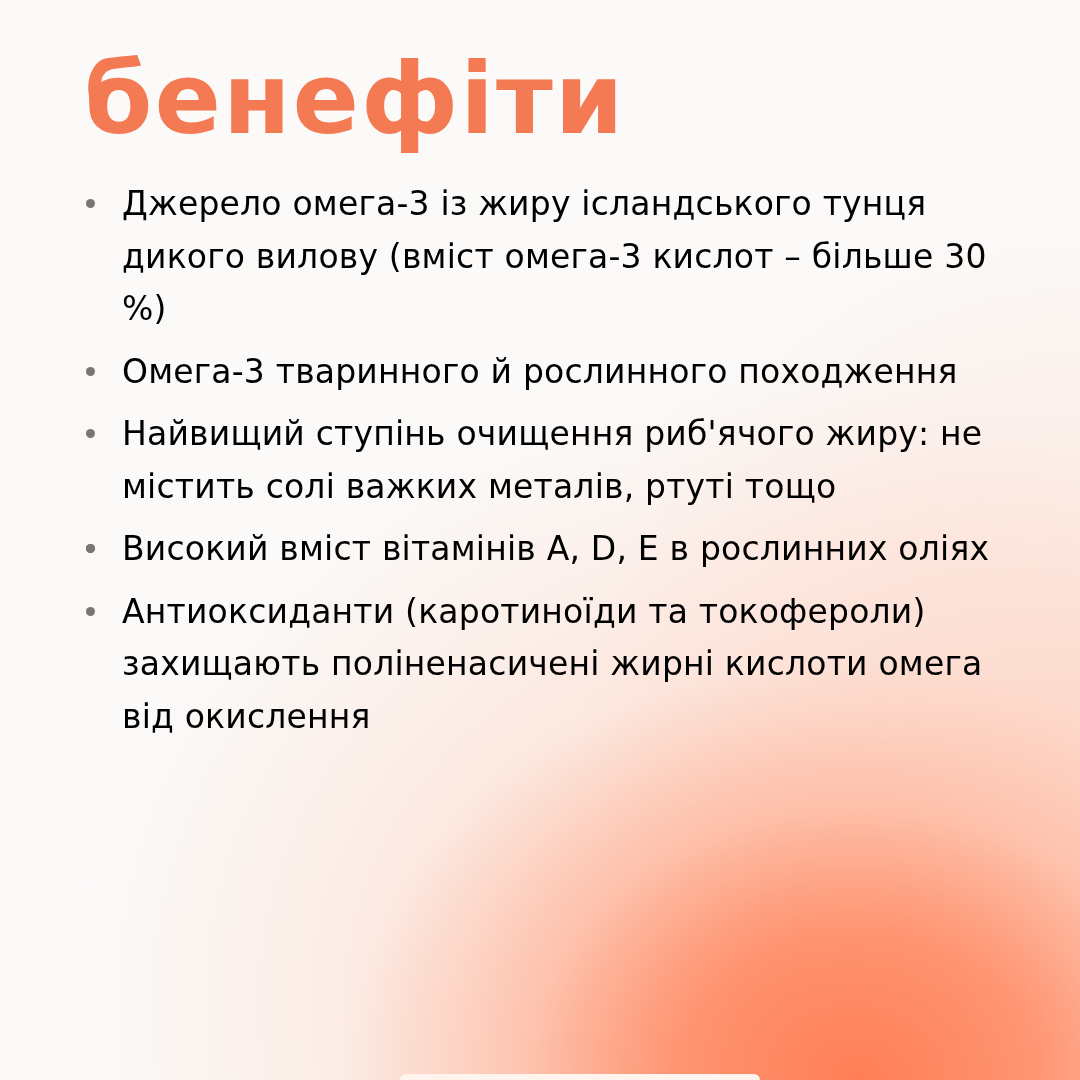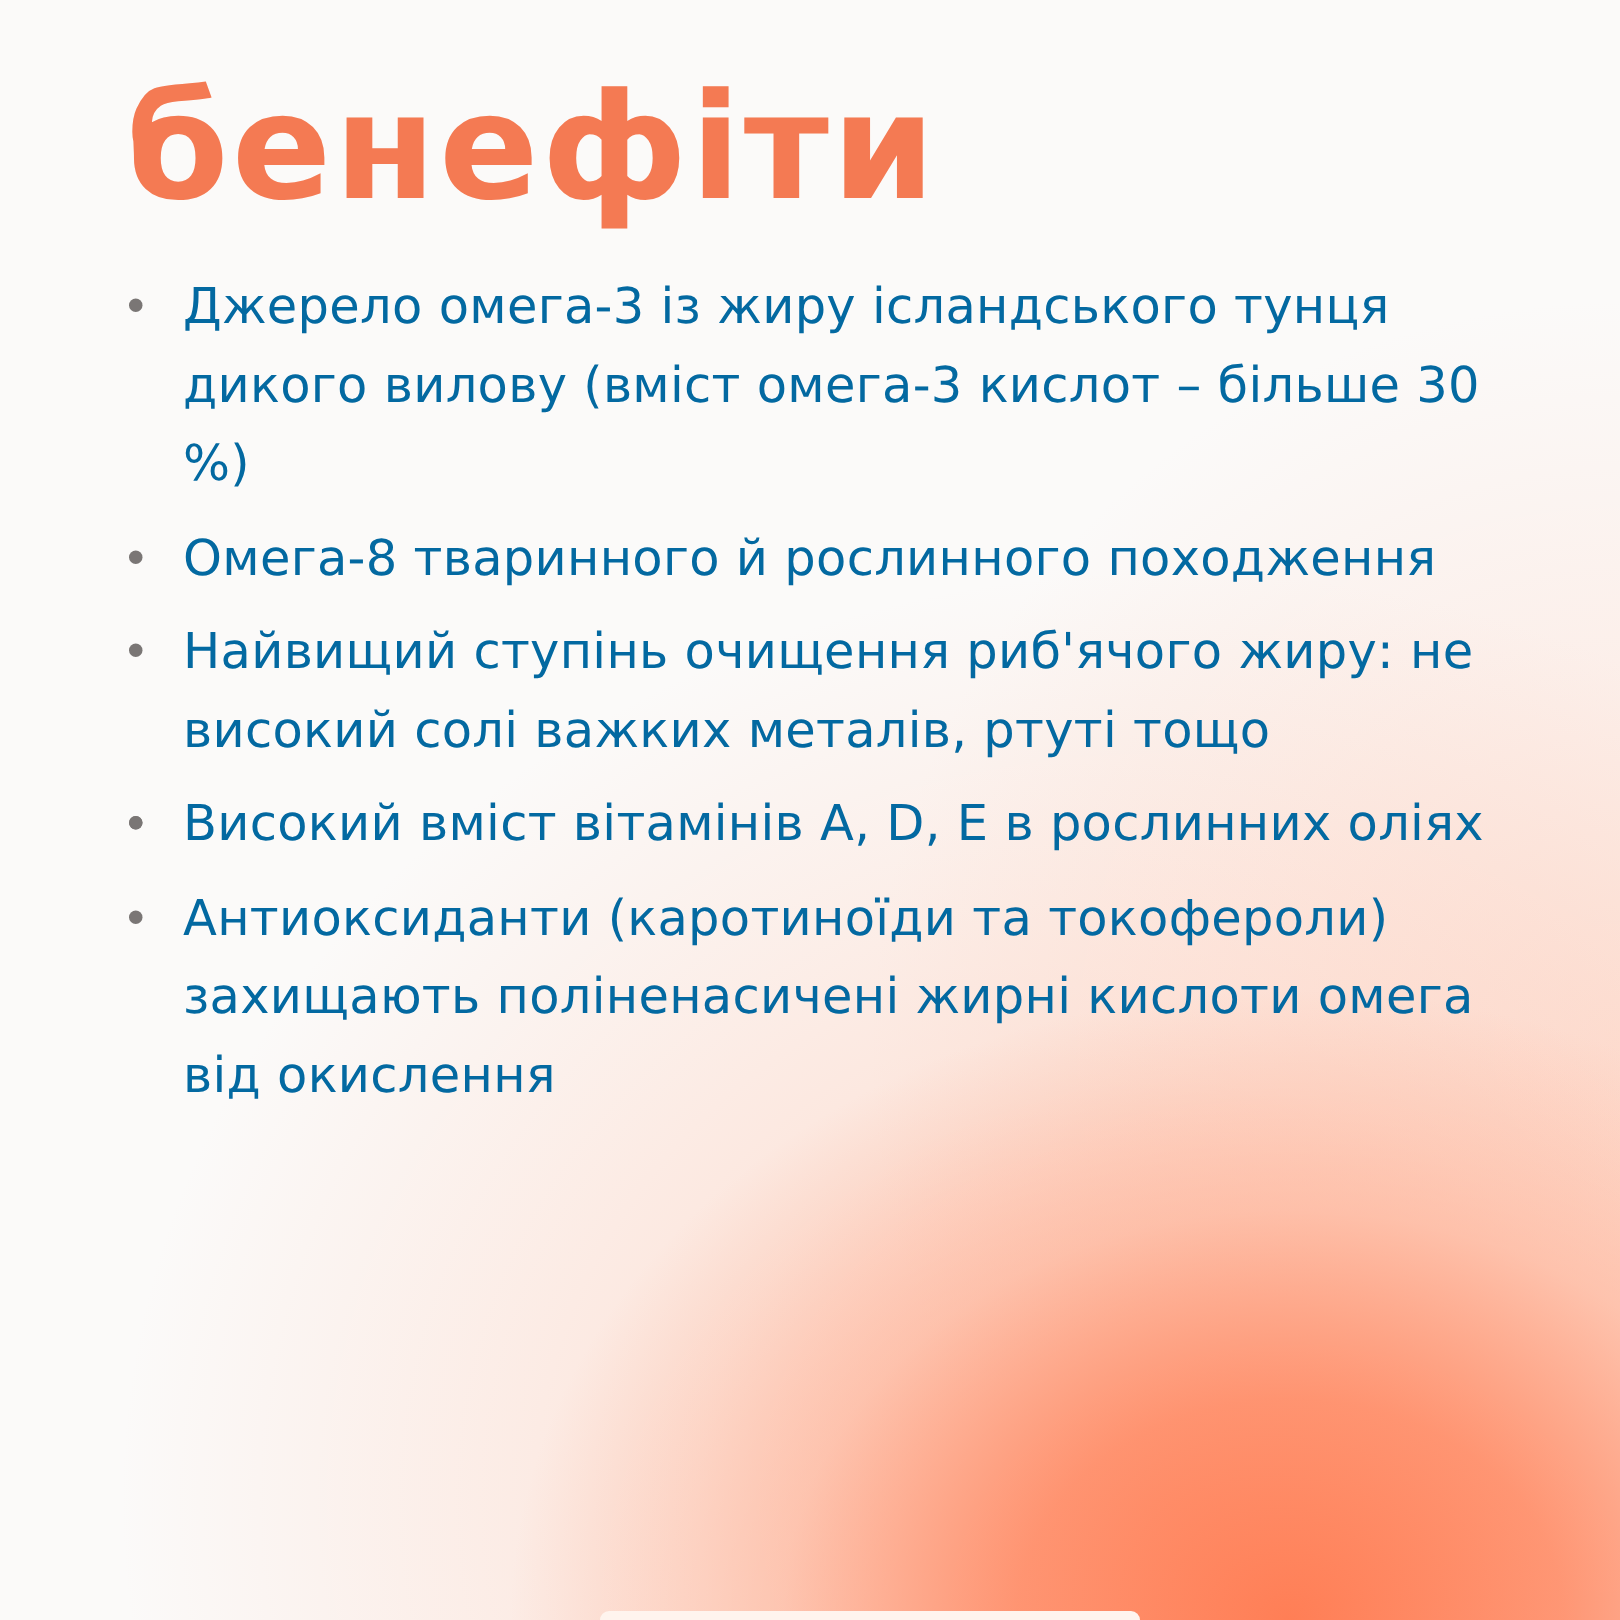--- a/index.html
+++ b/index.html
@@ -27,21 +27,21 @@
       font-size: 98px; line-height: 110px; letter-spacing: 2px;
       color: #f47a53; margin: 0;
     }
     ul.benefits {
       position: absolute; left: 84px; top: 178px; width: 950px;
       margin: 0; padding: 0; list-style: none;
     }
     ul.benefits li {
       position: relative; padding-left: 38px;
       font-family: "DejaVu Sans", sans-serif; font-weight: normal;
-      font-size: 33px; line-height: 52.5px; color: #0369a1;
+      font-size: 33px; line-height: 52.5px; color: #000000;
       margin-bottom: 10px; letter-spacing: 0.2px;
     }
     ul.benefits li .bullet {
       position: absolute; left: 2px; top: 21px;
       width: 9px; height: 9px; border-radius: 50%; background: #7a7675;
     }
   </style>
 </head>
 <body>
 
@@ -51,25 +51,25 @@
 <div class="content">
   <h1 class="title">бенефіти</h1>
 
   <ul class="benefits">
     <li>
       <span class="bullet"></span>
       <span>Джерело омега-3 із жиру ісландського тунця дикого вилову (вміст омега-3 кислот – більше 30 %)</span>
     </li>
     <li>
       <span class="bullet"></span>
-      <span>Омега-8 тваринного й рослинного походження</span>
+      <span>Омега-3 тваринного й рослинного походження</span>
     </li>
     <li>
       <span class="bullet"></span>
-      <span>Найвищий ступінь очищення риб'ячого жиру: не високий солі важких металів, ртуті тощо</span>
+      <span>Найвищий ступінь очищення риб'ячого жиру: не містить солі важких металів, ртуті тощо</span>
     </li>
     <li>
       <span class="bullet"></span>
     </li>
     <li>
       <span class="bullet"></span>
       <span>Високий вміст вітамінів A, D, E в рослинних оліях</span>
     </li>
     <li>
       <span class="bullet"></span>

